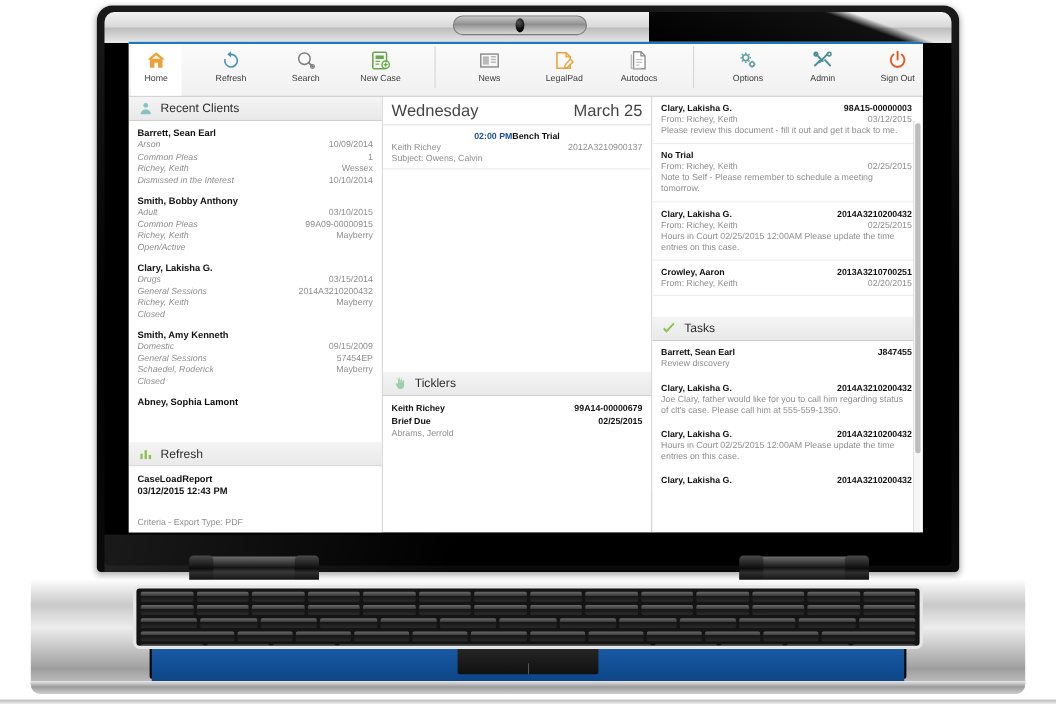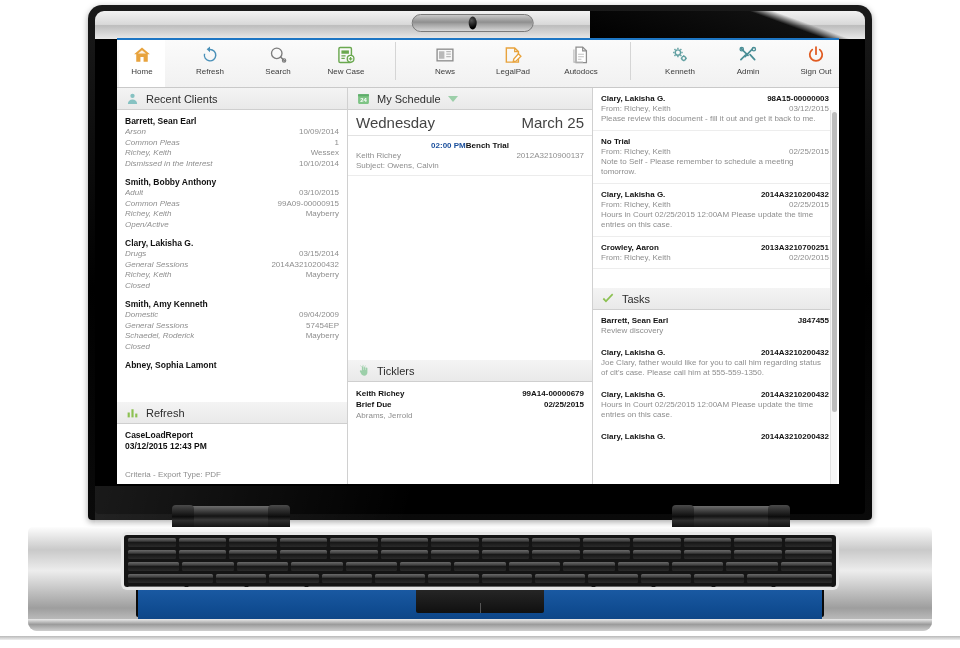--- a/index.html
+++ b/index.html
@@ -310,21 +310,21 @@
           <span class="tb-ico">
             <svg width="20" height="20" viewBox="0 0 24 24">
               <g fill="none" stroke="#5f9ea0" stroke-width="1.7">
                 <circle cx="9.5" cy="9" r="3.2"></circle>
                 <path d="M9.5 3.3v1.6M9.5 13.1v1.6M3.8 9h1.6M13.6 9h1.6M5.4 4.9l1.1 1.1M12.5 12l1.1 1.1M13.6 4.9l-1.1 1.1M6.5 12l-1.1 1.1"></path>
                 <circle cx="16.5" cy="16" r="2.4"></circle>
                 <path d="M16.5 12.4v1.1M16.5 18.5v1.1M12.9 16h1.1M19 16h1.1"></path>
               </g>
             </svg>
           </span>
-          <span class="tb-lbl">Kenneth</span>
+          <span class="tb-lbl">Options</span>
         </div>
         <div class="tb-item">
           <span class="tb-ico">
             <svg width="20" height="20" viewBox="0 0 24 24">
               <g stroke="#4a8e96" stroke-width="2.1" stroke-linecap="round" fill="none">
                 <path d="M4 4.5l8 8M17.5 4.5L8.5 14"></path>
                 <path d="M3.5 17.5l5.5-5.5M14.5 11.5l5.5 6"></path>
               </g>
               <circle cx="4.5" cy="5" r="2" fill="none" stroke="#4a8e96" stroke-width="1.6"></circle>
               <circle cx="19" cy="5" r="2" fill="none" stroke="#4a8e96" stroke-width="1.6"></circle>
@@ -410,21 +410,21 @@
               </div>
               <div class="cl-row">
                 <span class="l">Closed</span>
                 <span class="r"></span>
               </div>
             </div>
             <div class="cl-item">
               <div class="cl-name">Smith, Amy Kenneth</div>
               <div class="cl-row">
                 <span class="l">Domestic</span>
-                <span class="r">09/04/2009</span>
+                <span class="r">09/15/2009</span>
               </div>
               <div class="cl-row">
                 <span class="l">General Sessions</span>
                 <span class="r">57454EP</span>
               </div>
               <div class="cl-row">
                 <span class="l">Schaedel, Roderick</span>
                 <span class="r">Mayberry</span>
               </div>
               <div class="cl-row">
@@ -450,31 +450,20 @@
         <div class="panel-body" id="reportsList">
             <div class="rep-item">
               <div class="rep-t">CaseLoadReport</div>
               <div class="rep-t">03/12/2015 12:43 PM</div>
               <div class="rep-s">Criteria - Export Type: PDF</div>
             </div>
           </div>
       </div>
 
       <div class="col col-mid">
-        <div class="panel-head">
-          <span class="ph-ico">
-            <svg width="13" height="13" viewBox="0 0 24 24">
-              <rect x="2" y="4" width="20" height="18" rx="2" fill="#7ec485"></rect>
-              <rect x="2" y="4" width="20" height="4" fill="#5fae6b"></rect>
-              <text x="12" y="18" font-size="11" font-family="Liberation Sans, sans-serif" fill="#fff" text-anchor="middle" font-weight="bold">24</text>
-            </svg>
-          </span>
-          <span>My Schedule</span>
-          <span class="caret-down"></span>
-        </div>
         <div class="panel-body" style="height:250px;">
           <div class="sched-day">
             <span>Wednesday</span>
             <span>March 25</span>
           </div>
           <div id="scheduleList">
               <div class="sched-ev">
                 <div class="sched-r1">
                   <span class="time">02:00 PM</span>
                   <span class="kind">Bench Trial</span>

